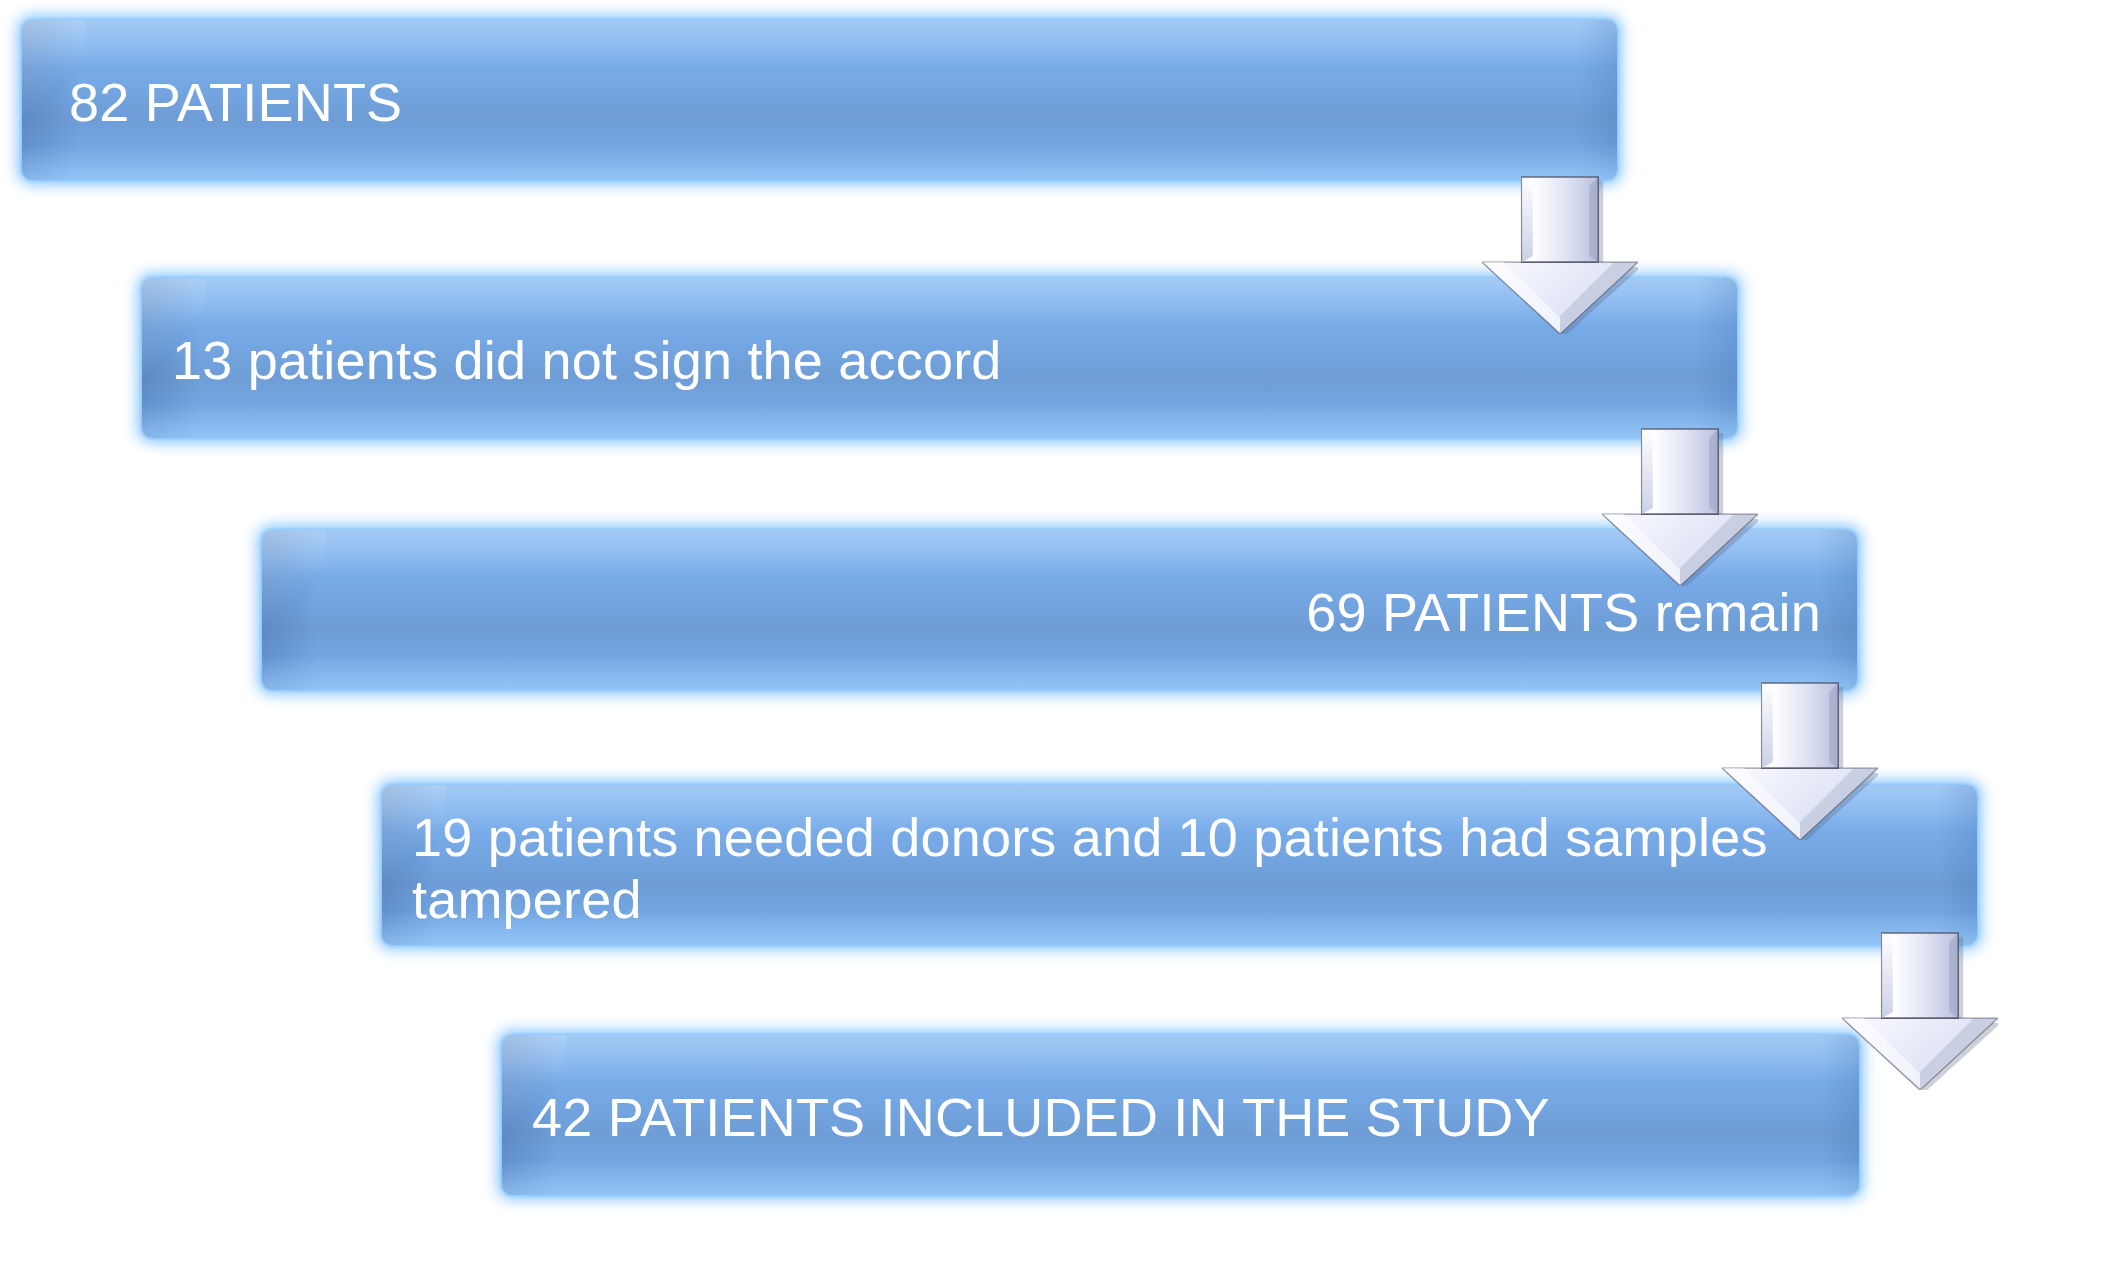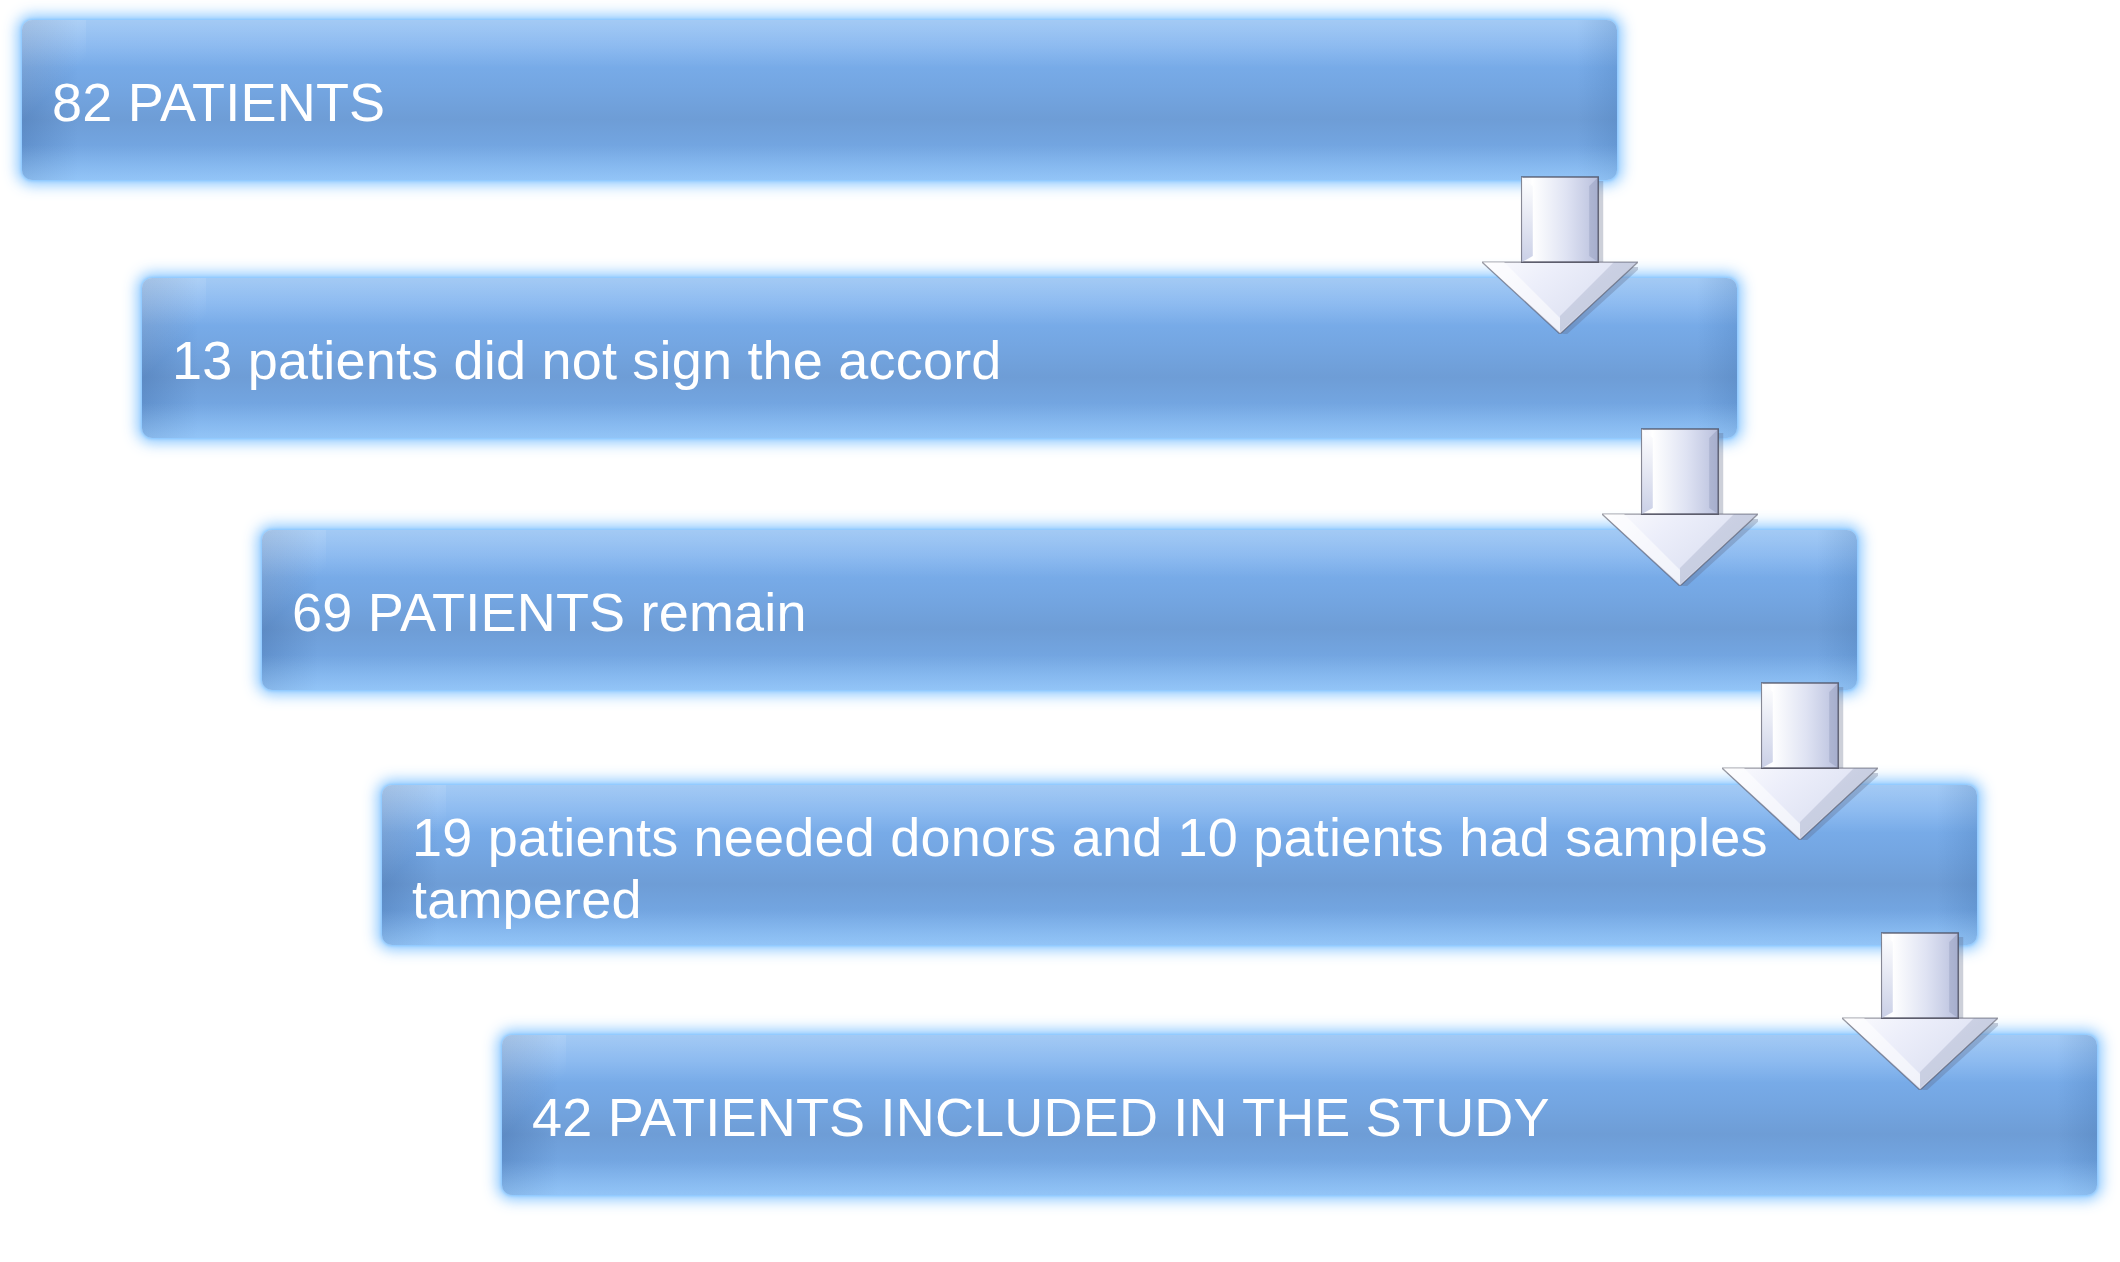--- a/index.html
+++ b/index.html
@@ -99,51 +99,51 @@
 <body>
 
 <div id="canvas">
 
   <div class="flow-box" id="box-1" style="left: 22px; top: 20px; width: 1595px; height: 160px;">
     <span class="bevel-top"></span>
     <span class="bevel-left"></span>
     <span class="bevel-corner"></span>
     <span class="bevel-right"></span>
     <span class="bevel-bottom"></span>
-    <div class="box-label" id="label-1" style="font-size: 54px; padding-left: 30px; padding-right: 24px; top: 52px;">82 PATIENTS</div>
+    <div class="box-label" id="label-1" style="font-size: 54px; padding-left: 47px; padding-right: 24px; top: 52px;">82 PATIENTS</div>
   </div>
 
   <div class="flow-box" id="box-2" style="left: 142px; top: 278px; width: 1595px; height: 160px;">
     <span class="bevel-top"></span>
     <span class="bevel-left"></span>
     <span class="bevel-corner"></span>
     <span class="bevel-right"></span>
     <span class="bevel-bottom"></span>
     <div class="box-label" id="label-2" style="font-size: 54px; padding-left: 30px; padding-right: 22px; top: 52px;">13 patients did not sign the accord</div>
   </div>
 
   <div class="flow-box" id="box-3" style="left: 262px; top: 530px; width: 1595px; height: 160px;">
     <span class="bevel-top"></span>
     <span class="bevel-left"></span>
     <span class="bevel-corner"></span>
     <span class="bevel-right"></span>
     <span class="bevel-bottom"></span>
-    <div class="box-label" id="label-3" style="font-size: 54px; padding-left: 30px; padding-right: 16px; top: 52px;">69 PATIENTS remain</div>
+    <div class="box-label" id="label-3" style="font-size: 54px; padding-left: 30px; padding-right: 36px; top: 52px; text-align: right;">69 PATIENTS remain</div>
   </div>
 
   <div class="flow-box" id="box-4" style="left: 382px; top: 785px; width: 1595px; height: 160px;">
     <span class="bevel-top"></span>
     <span class="bevel-left"></span>
     <span class="bevel-corner"></span>
     <span class="bevel-right"></span>
     <span class="bevel-bottom"></span>
     <div class="box-label" id="label-4" style="font-size: 54px; padding-left: 30px; padding-right: 24px; top: 22px;">19 patients needed donors and 10 patients had samples tampered</div>
   </div>
 
-  <div class="flow-box" id="box-5" style="left: 502px; top: 1035px; width: 1595px; height: 160px;">
+  <div class="flow-box" id="box-5" style="left: 502px; top: 1035px; width: 1357px; height: 160px;">
     <span class="bevel-top"></span>
     <span class="bevel-left"></span>
     <span class="bevel-corner"></span>
     <span class="bevel-right"></span>
     <span class="bevel-bottom"></span>
     <div class="box-label" id="label-5" style="font-size: 54px; padding-left: 30px; padding-right: 24px; top: 52px;">42 PATIENTS INCLUDED IN THE STUDY</div>
   </div>
 
   <div class="flow-arrow" id="arrow-1" style="left: 1482px; top: 176px; width: 156px; height: 158px;">
       <svg width="156" height="158" viewBox="0 0 156 158" xmlns="http://www.w3.org/2000/svg">

